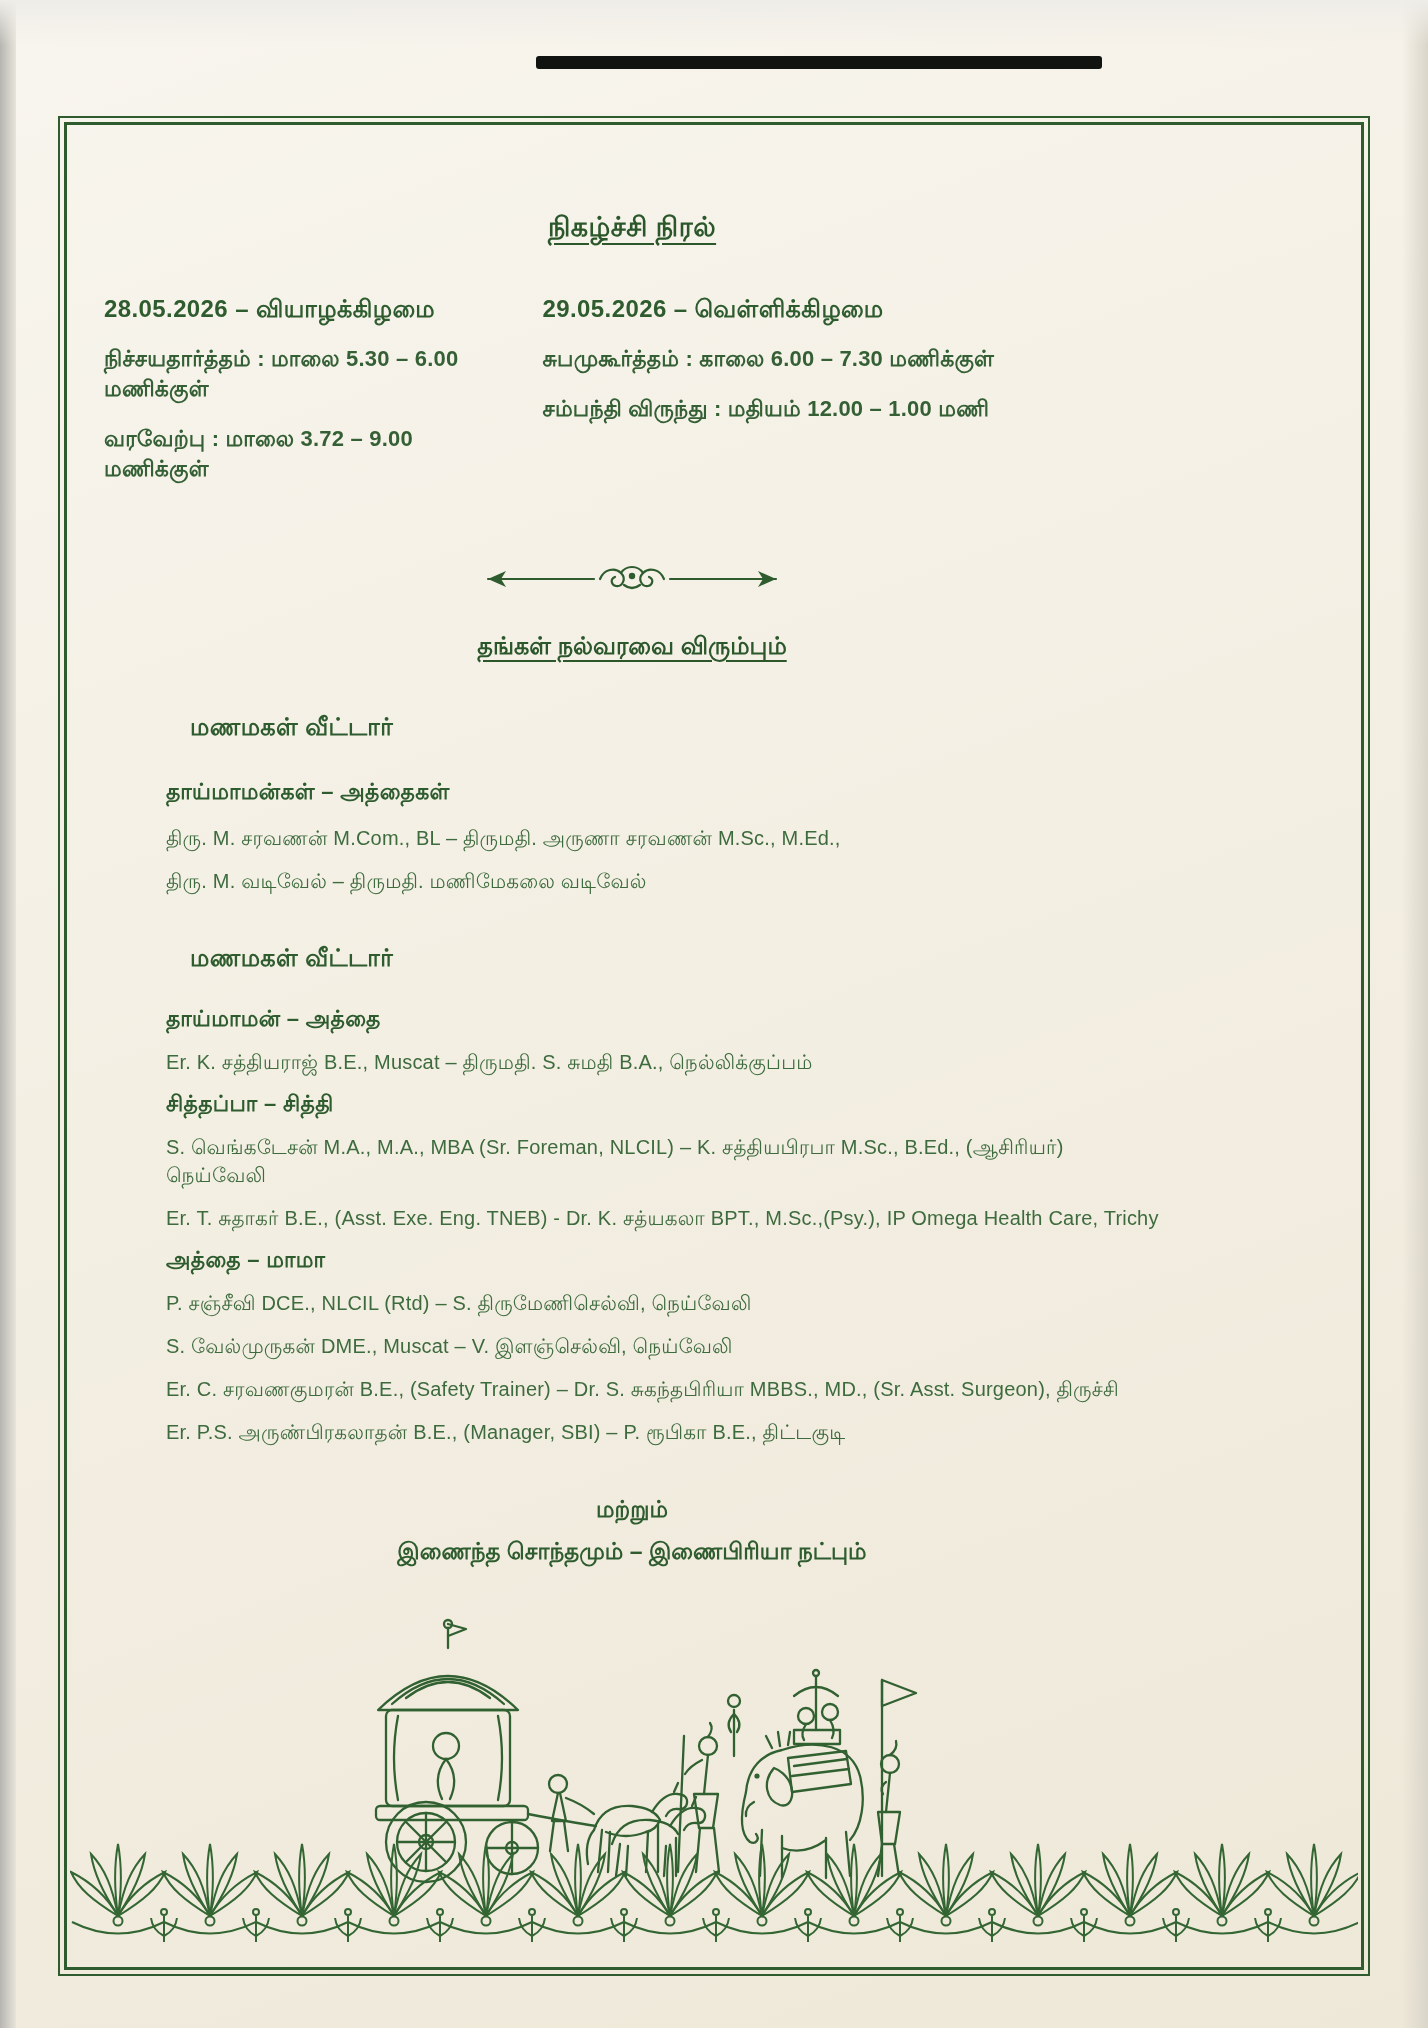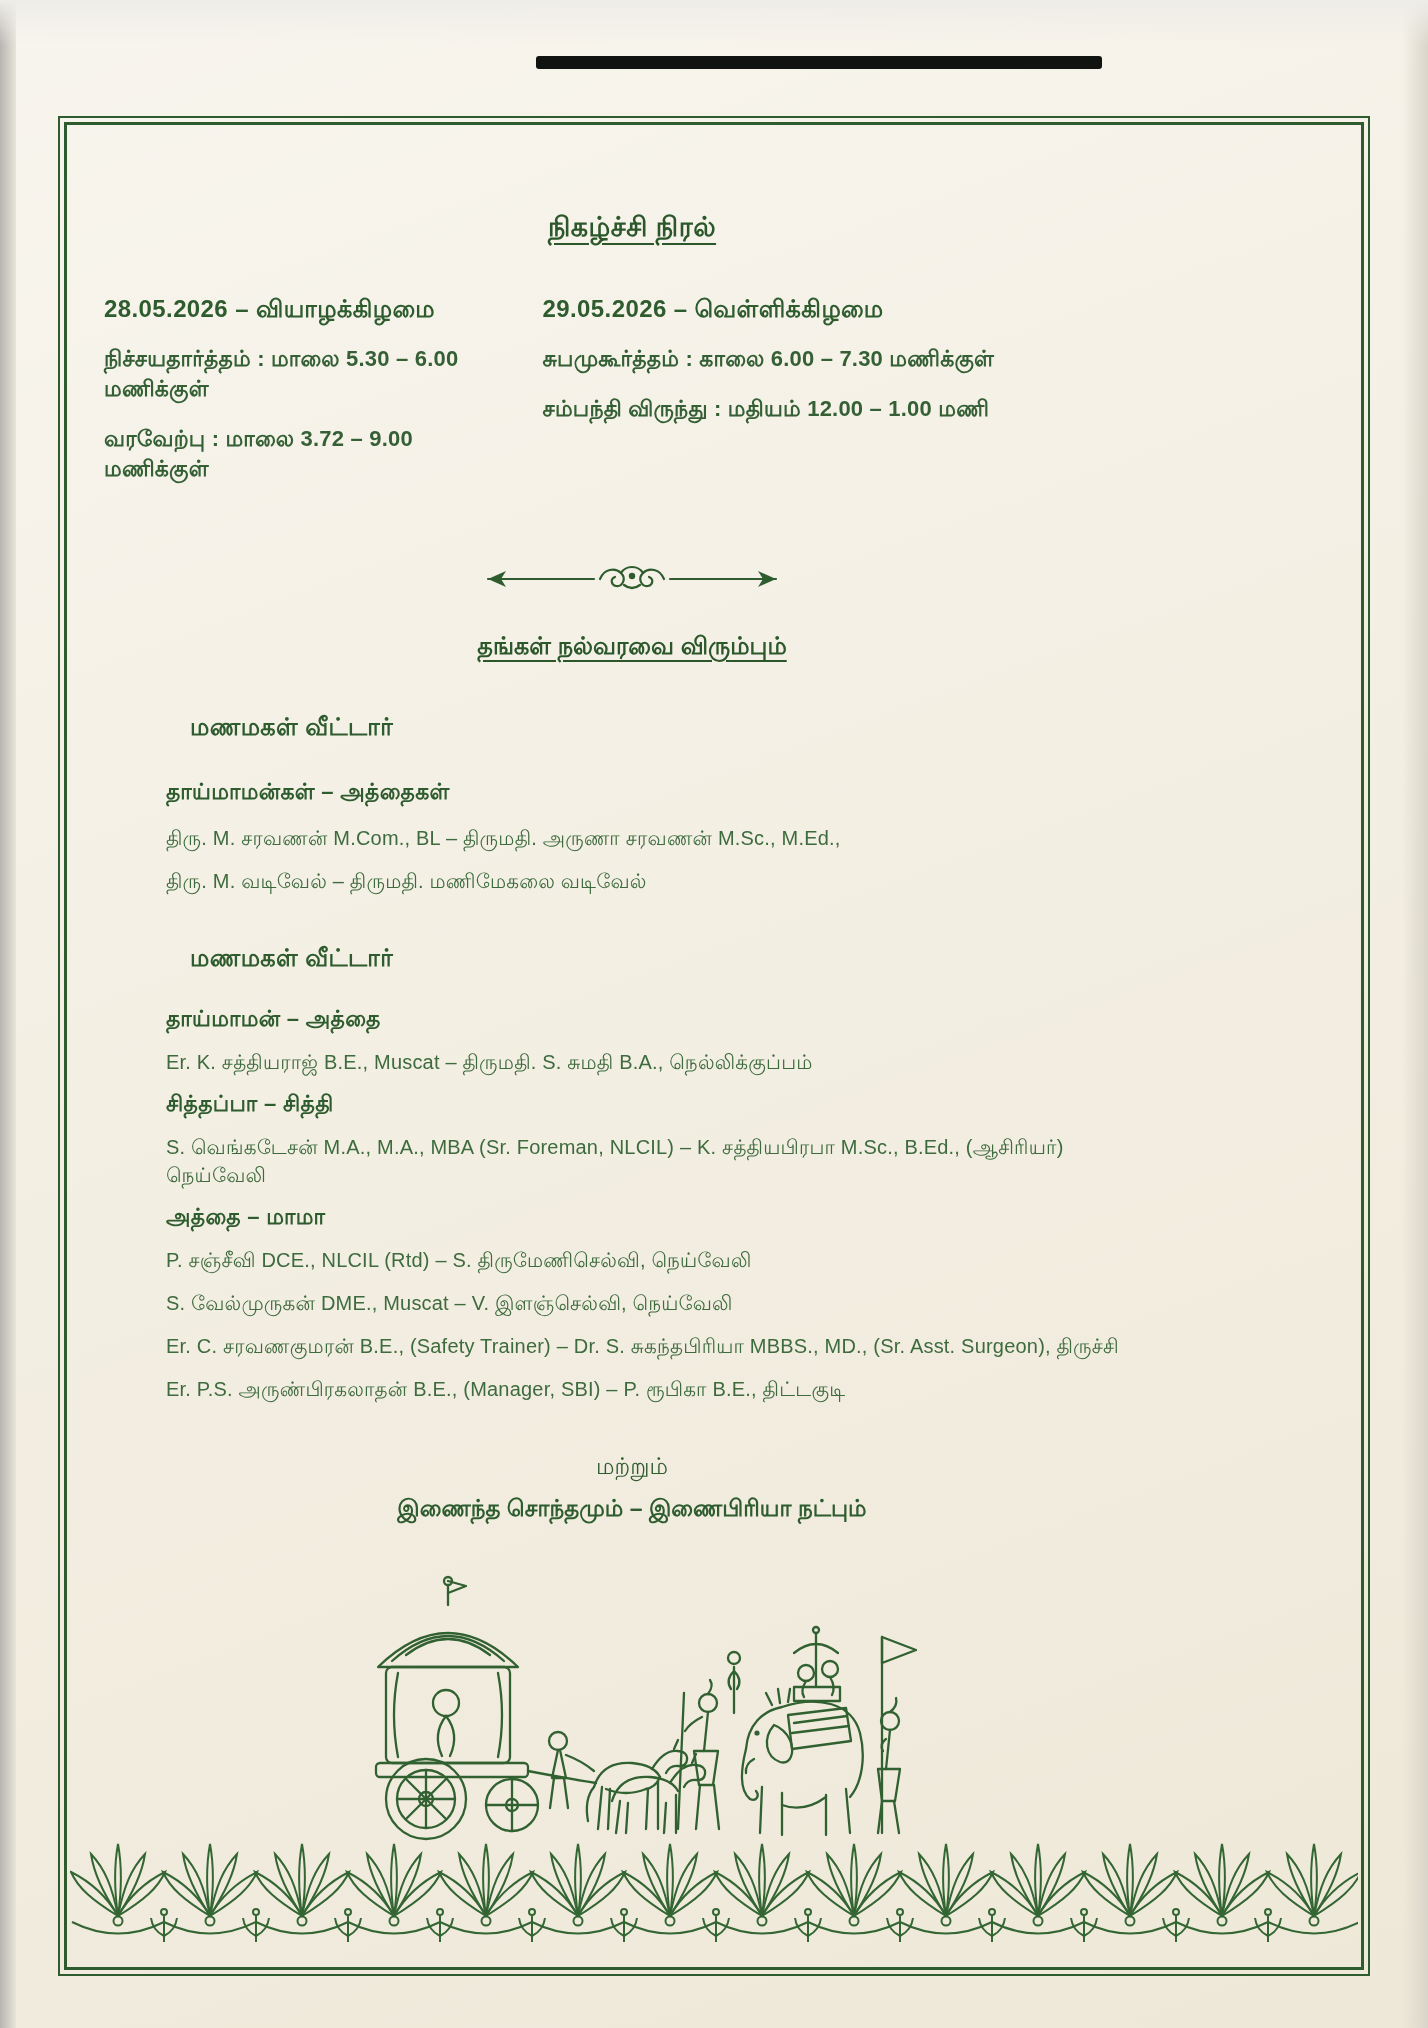--- a/index.html
+++ b/index.html
@@ -70,21 +70,21 @@
     color: #2e5c2e; line-height: 28px; letter-spacing: .3px;
   }
   .relation.first { margin-top: 36px; }
   .relation.mid   { margin-top: 14px; }
   .relation.after-heading { margin-top: 32px; }
   .name {
     margin-left: 62px; margin-top: 15px;
     font-size: 20px; font-weight: 500; color: #3e6b3e; line-height: 28px; letter-spacing: .2px;
   }
   .name.gap { margin-top: 18px; }
-  .and-word { margin-top: 48px; text-align: center; font-size: 23px; font-weight: 400; color: #2e5c2e; line-height: 30px; }
+  .and-word { margin-top: 48px; text-align: center; font-size: 23px; font-weight: 700; color: #2e5c2e; line-height: 30px; }
   .friends  { margin-top: 12px; text-align: center; font-size: 23px; font-weight: 700; color: #2e5c2e; line-height: 30px; }
   .illustration { margin-top: 22px; text-align: center; }
   .floral {
     position: absolute; left: 70px; top: 1836px; width: 1288px; height: 112px;
   }
 </style>
 </head>
 <body>
 
 <div class="scan">
@@ -136,20 +136,21 @@
     <h3 class="sec-heading">மணமகள் வீட்டார்</h3>
     <div class="relation first">தாய்மாமன்கள் – அத்தைகள்</div>
     <div class="name gap">திரு. M. சரவணன் M.Com., BL – திருமதி. அருணா சரவணன் M.Sc., M.Ed.,</div>
     <div class="name">திரு. M. வடிவேல் – திருமதி. மணிமேகலை வடிவேல்</div>
 
     <h3 class="sec-heading bride">மணமகள் வீட்டார்</h3>
     <div class="relation after-heading">தாய்மாமன் – அத்தை</div>
     <div class="name">Er. K. சத்தியராஜ் B.E., Muscat – திருமதி. S. சுமதி B.A.,  நெல்லிக்குப்பம்</div>
     <div class="relation mid">சித்தப்பா – சித்தி</div>
     <div class="name">S. வெங்கடேசன் M.A., M.A., MBA (Sr. Foreman, NLCIL)  –  K. சத்தியபிரபா M.Sc., B.Ed., (ஆசிரியர்) நெய்வேலி</div>
+    <div class="name">Er. T. சுதாகர் B.E., (Asst. Exe. Eng. TNEB) - Dr. K. சத்யகலா BPT., M.Sc.,(Psy.),  IP Omega Health Care, Trichy</div>
     <div class="relation mid">அத்தை – மாமா</div>
     <div class="name">P. சஞ்சீவி DCE., NLCIL (Rtd) – S. திருமேணிசெல்வி, நெய்வேலி</div>
     <div class="name">S. வேல்முருகன் DME., Muscat – V. இளஞ்செல்வி, நெய்வேலி</div>
     <div class="name">Er. C. சரவணகுமரன் B.E., (Safety Trainer) – Dr. S. சுகந்தபிரியா MBBS., MD., (Sr. Asst. Surgeon), திருச்சி</div>
     <div class="name">Er. P.S. அருண்பிரகலாதன் B.E., (Manager, SBI) – P. ரூபிகா B.E., திட்டகுடி</div>
 
     <div class="and-word">மற்றும்</div>
     <div class="friends">இணைந்த சொந்தமும் – இணைபிரியா நட்பும்</div>
 
     <div class="illustration">

